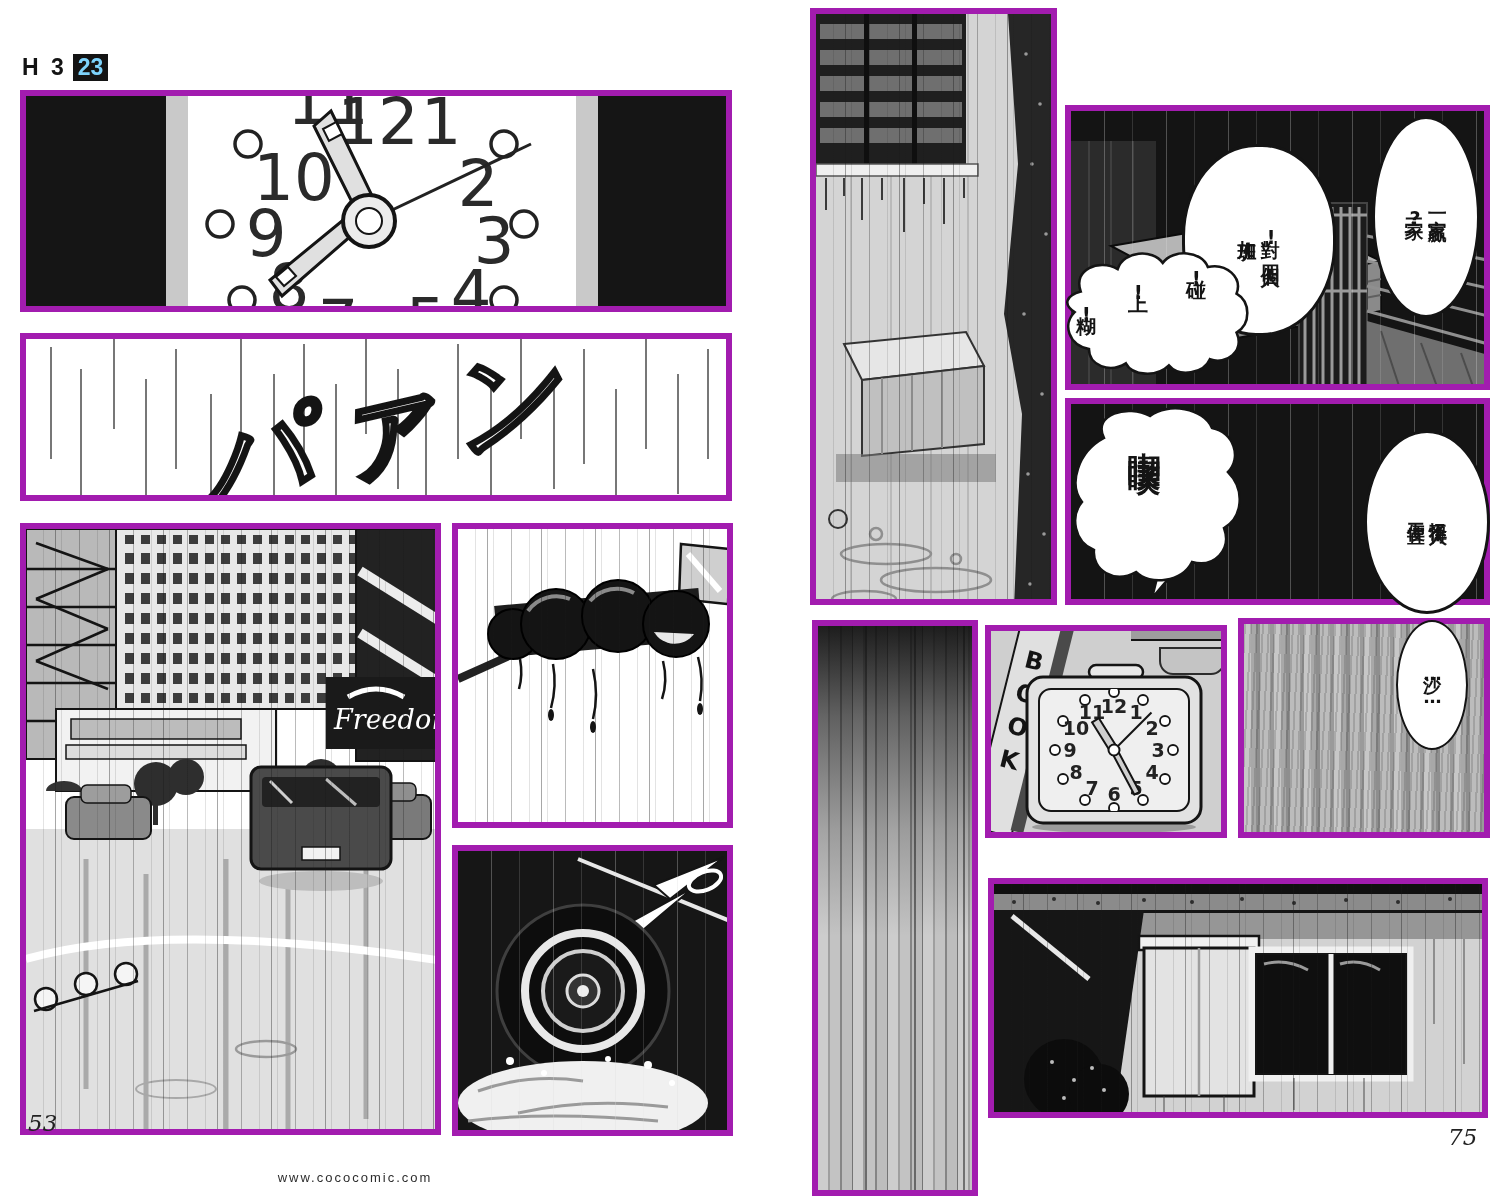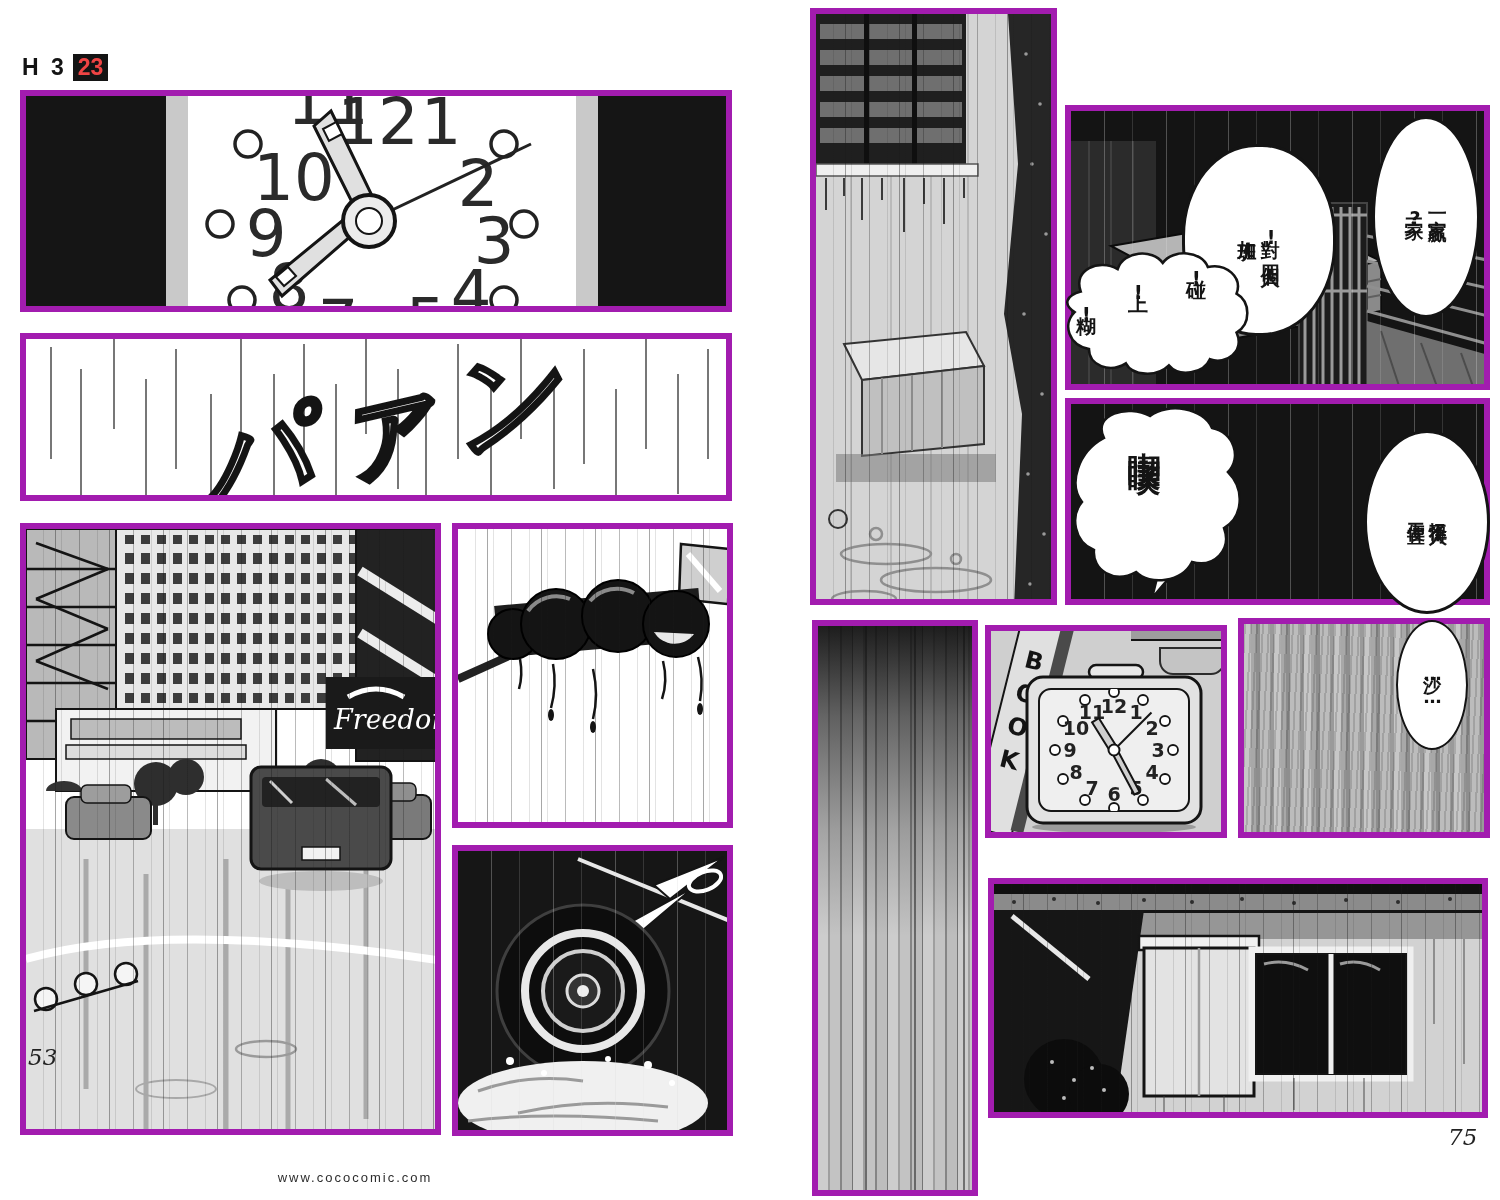--- a/index.html
+++ b/index.html
@@ -20,21 +20,21 @@
   
   .bubble{position:absolute;z-index:6;display:flex;align-items:center;justify-content:center;}
   .bubble.ellipse{background:#fff;border:3px solid #141414;border-radius:50%;}
   .vtext{writing-mode:vertical-rl;text-orientation:upright;
          font-family:"DejaVu Sans", sans-serif;font-weight:700;color:#141414;
          line-height:1.22;letter-spacing:2px;}
   .vtext span{display:block;}
   .cloudtxt{position:absolute;z-index:7;}
   
   .title{position:absolute;left:22px;top:54px;font-size:23px;font-weight:600;letter-spacing:3px;z-index:3;}
-  .badge{display:inline-block;background:#141414;color:#ef4444;padding:0 5px;font-weight:700;letter-spacing:0;margin-left:6px;}
+  .badge{display:inline-block;background:#141414;color:#7dd3fc;padding:0 5px;font-weight:700;letter-spacing:0;margin-left:6px;}
   .pagenum{position:absolute;font-family:"DejaVu Serif", serif;font-style:italic;font-size:23px;color:#222;z-index:3;}
   .watermark{position:absolute;left:240px;top:1170px;width:230px;text-align:center;
              font-size:13px;letter-spacing:2px;color:#2d2d2d;z-index:3;}
   
   .wallstripes{position:absolute;inset:0;
     background-image:
       linear-gradient(180deg, rgba(15,15,15,.92) 0%, rgba(15,15,15,.55) 16%, rgba(15,15,15,.22) 36%, rgba(15,15,15,0) 55%),
       repeating-linear-gradient(90deg, transparent 0 47px, rgba(20,20,20,.5) 47px 49px),
       repeating-linear-gradient(90deg, #cdcdcd 0 10px, #9f9f9f 10px 12px, #c3c3c3 12px 22px, #858585 22px 24px, #bdbdbd 24px 34px, #747474 34px 35px);}
   
@@ -254,21 +254,21 @@
       <circle cx="52" cy="210" r="4"></circle>
         <circle cx="86" cy="222" r="3"></circle>
         <circle cx="190" cy="214" r="4"></circle>
       <circle cx="214" cy="232" r="3"></circle>
         <circle cx="150" cy="208" r="3"></circle>
     </g>
   </svg>
   <div class="rainL"></div>
 </div>
 
-<div class="pagenum" style="left:28px;top:1044px;">53</div>
+<div class="pagenum" style="left:28px;top:1110px;">53</div>
 
 <div class="panel" style="left:810px;top:8px;width:247px;height:597px;background:#d4d4d4;">
   <svg width="243" height="593" viewBox="0 0 243 593">
     <rect width="243" height="593" fill="#d4d4d4"></rect>
     <g stroke="#b9b9b9" stroke-width="2">
       <line x1="35" y1="0" x2="35" y2="593"></line>
         <line x1="75" y1="0" x2="75" y2="593"></line>
         <line x1="115" y1="0" x2="115" y2="593"></line>
       <line x1="152" y1="0" x2="152" y2="593"></line>
     </g>

